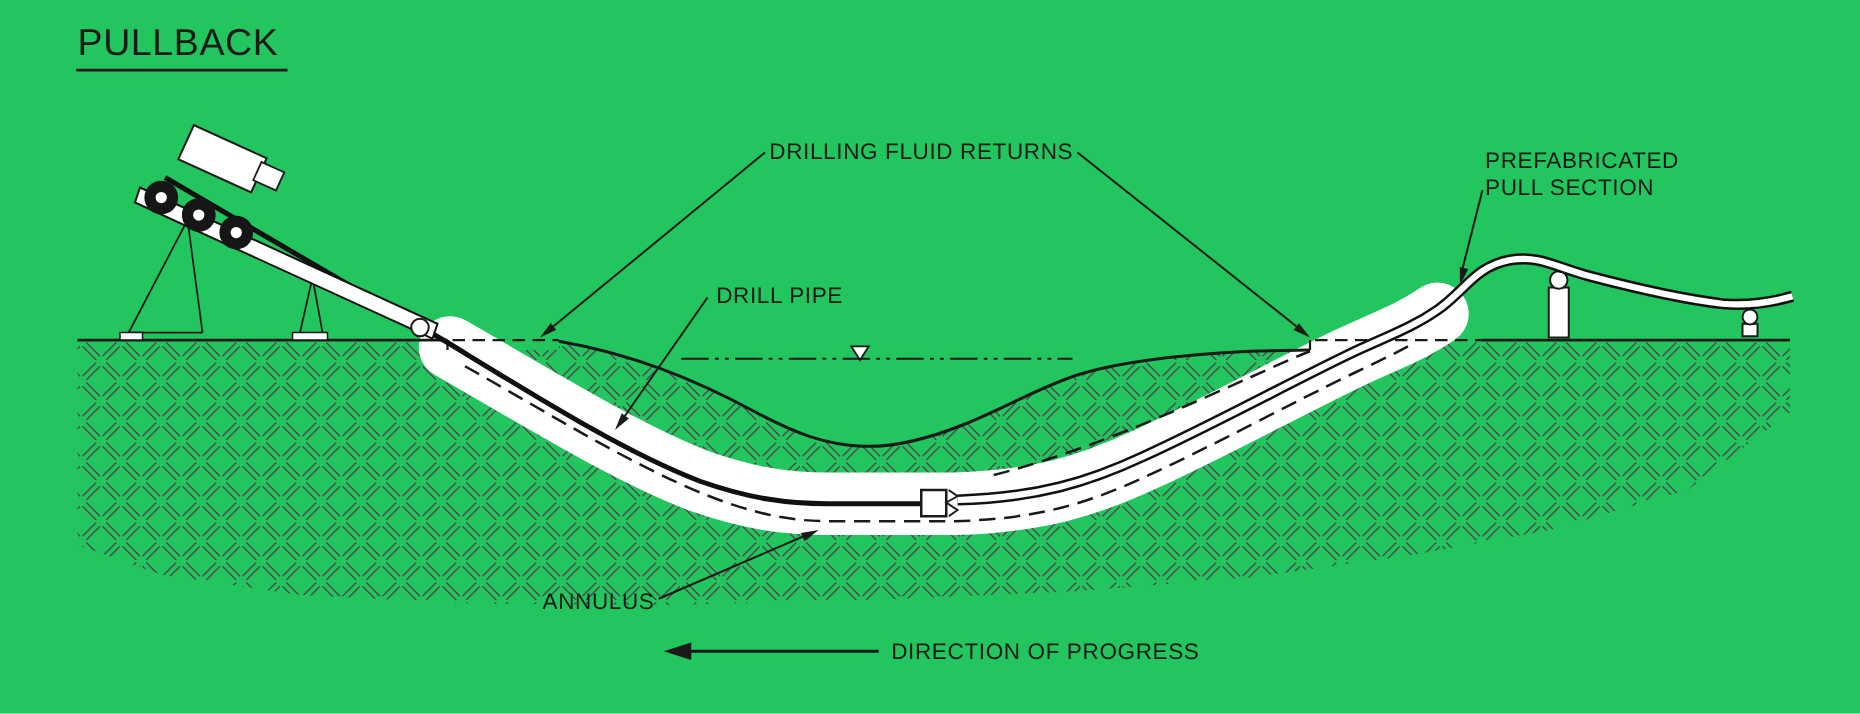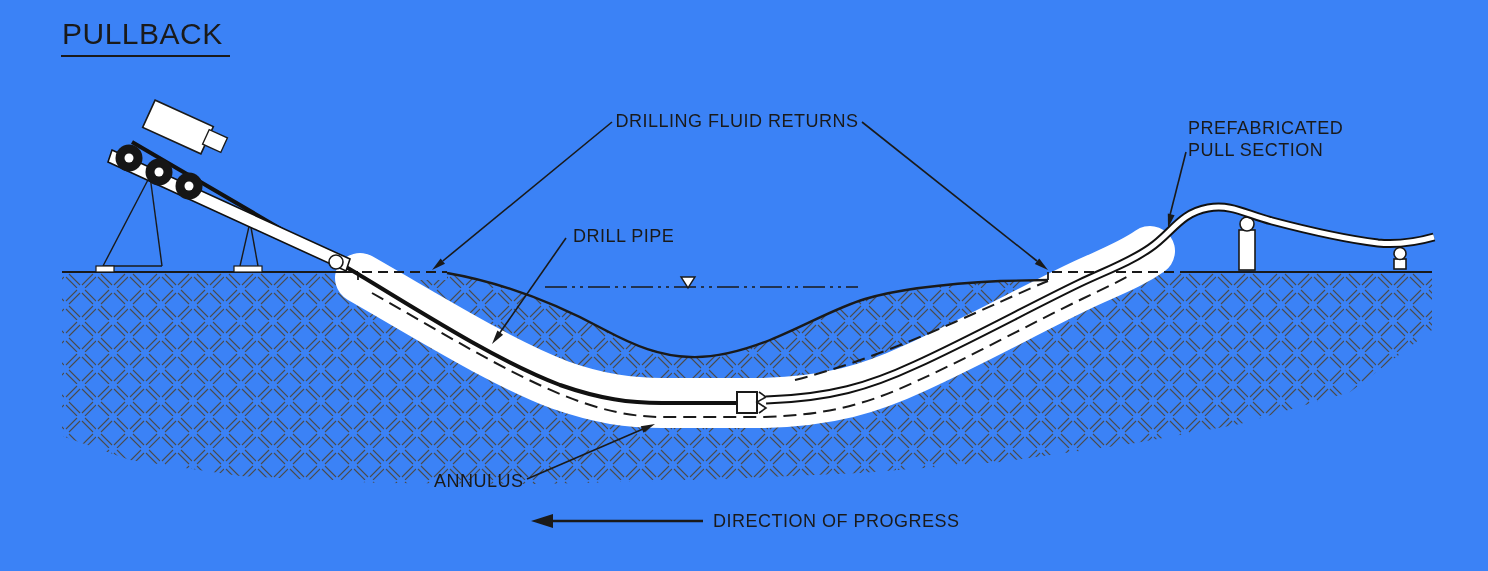--- a/index.html
+++ b/index.html
@@ -1,16 +1,16 @@
 <!DOCTYPE html>
 <html><head>
 <meta charset="utf-8">
 <style>
   html,body{margin:0;padding:0;background:#ffffff;}
-  .page{position:relative;width:1488px;height:571px;background:#3b82f6;overflow:hidden;
+  .page{position:relative;width:1488px;height:571px;background:#22c55e;overflow:hidden;
         font-family:"Liberation Sans", sans-serif;}
   svg text{font-family:"Liberation Sans", sans-serif;fill:#1a1a1a;letter-spacing:0.5px;}
   .lbl{font-size:18px;}
   .ttl{font-size:30px;}
 </style>
 </head>
 <body>
 
 <div class="page">
 <svg width="1488" height="571" viewBox="0 0 1488 571">

